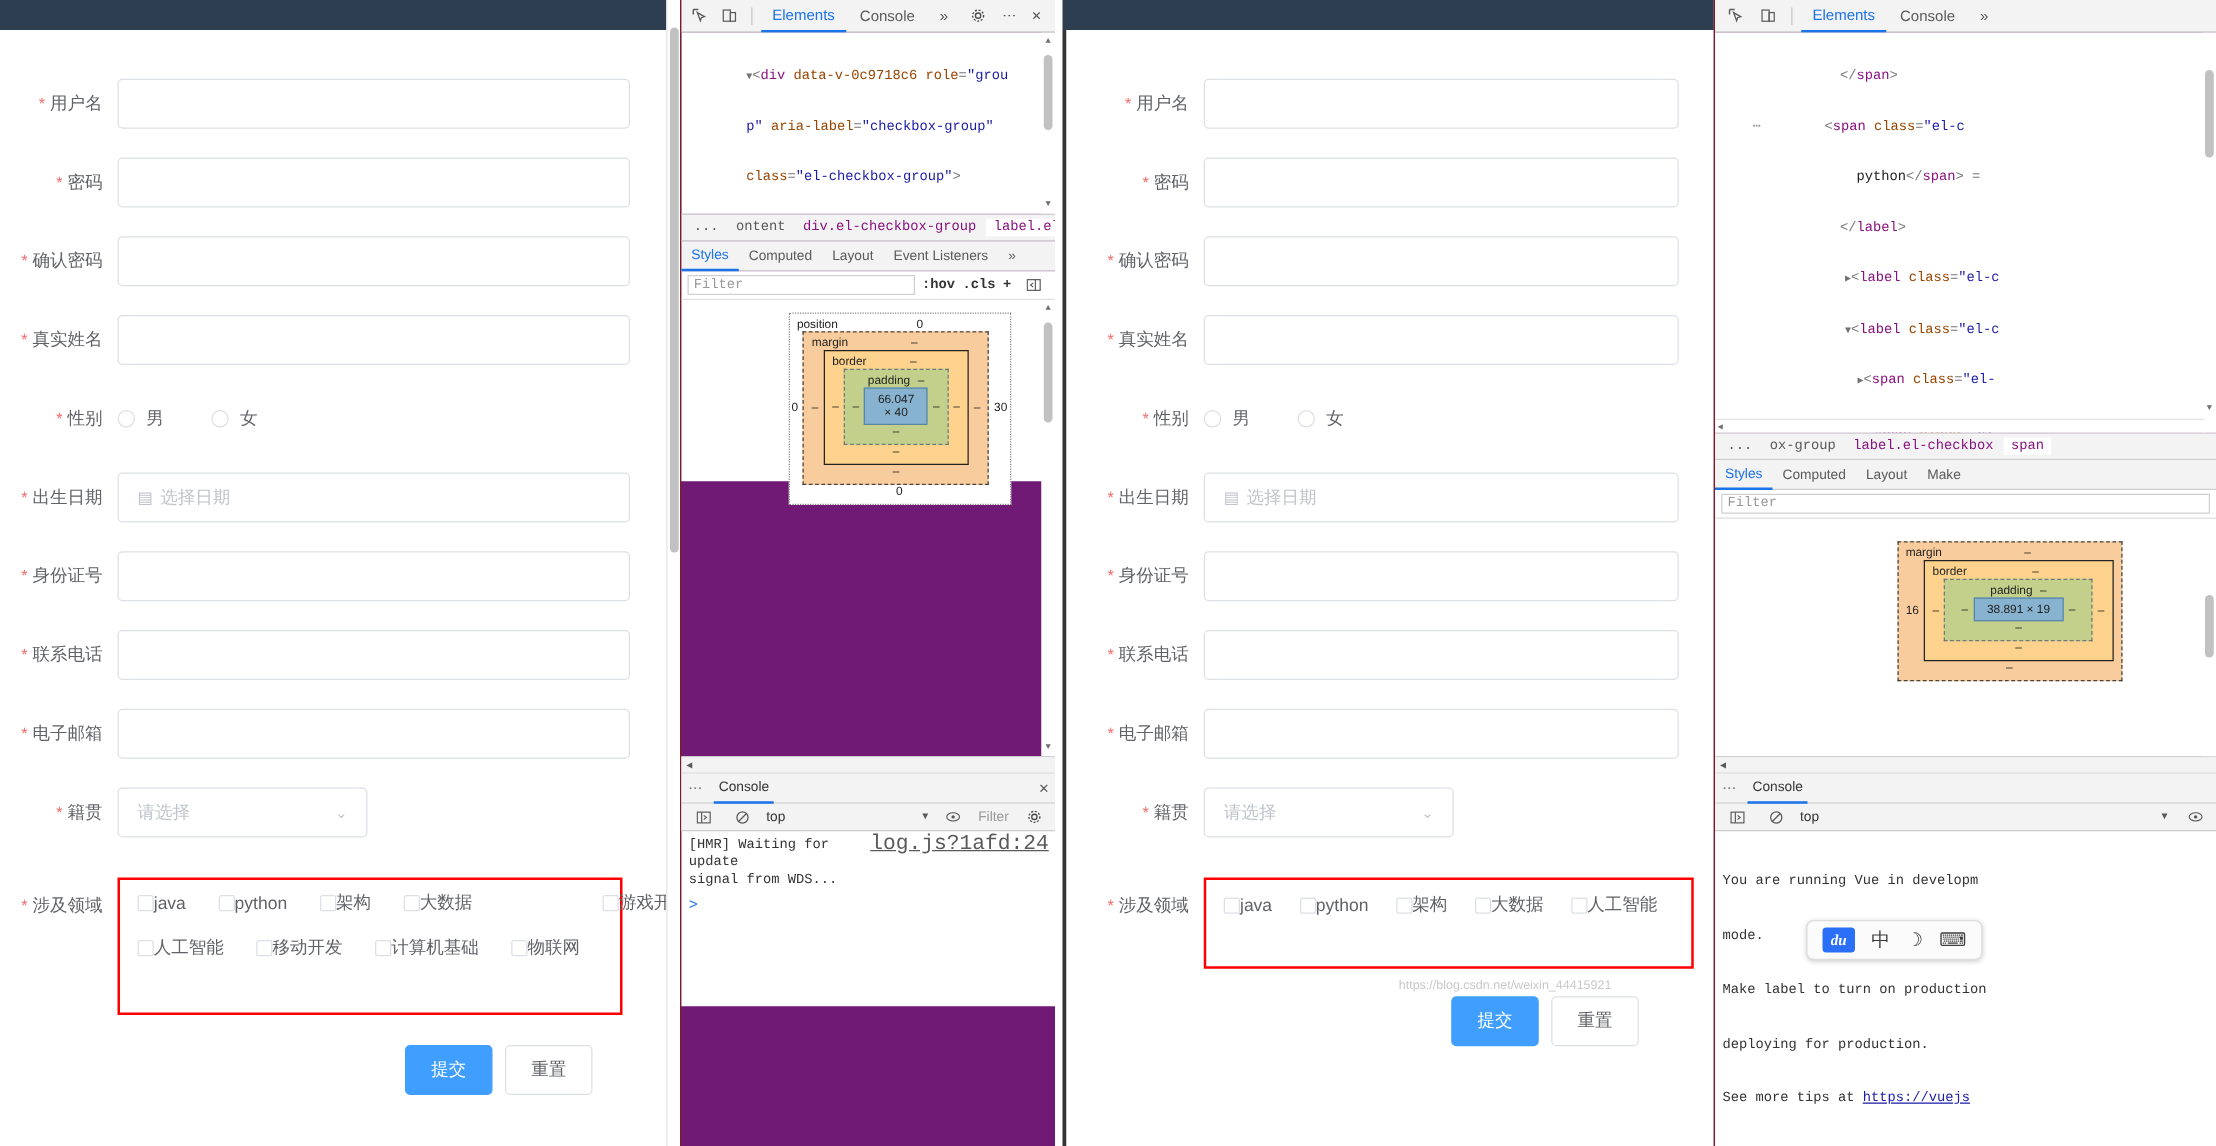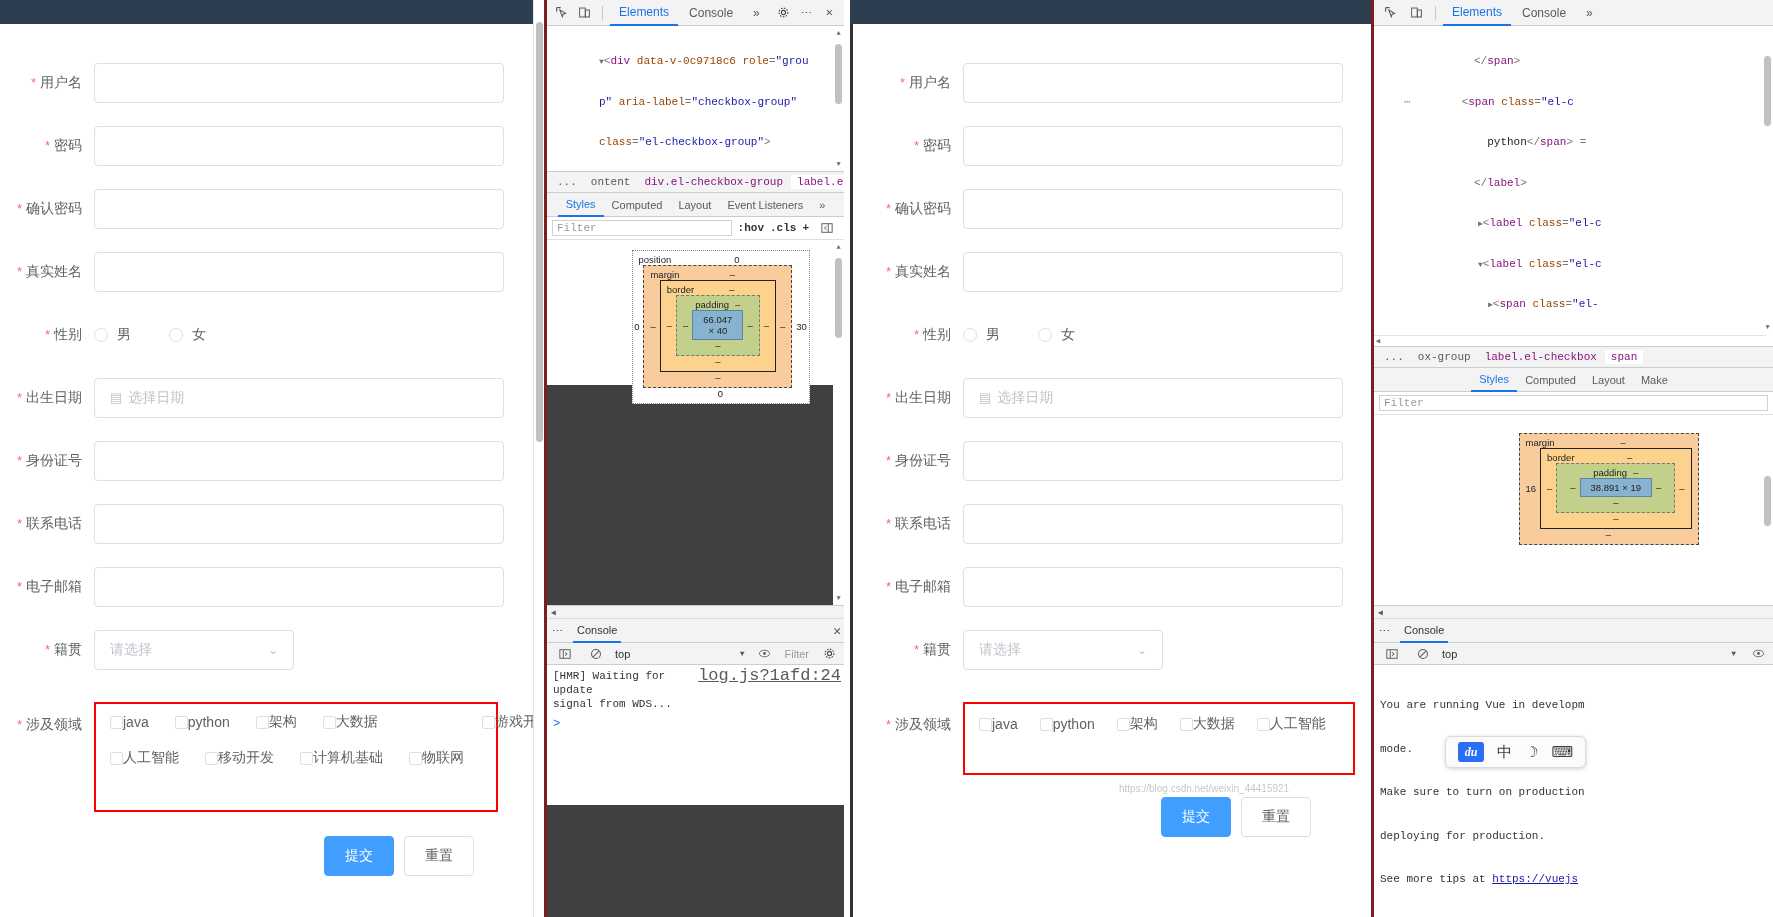--- a/index.html
+++ b/index.html
@@ -49,21 +49,21 @@
   }
   .btn-row { display:flex; justify-content:flex-end; gap:10px; }
   .btn {
     height:40px; padding:0 20px; border-radius:4px; font-size:14px;
     display:flex; align-items:center; justify-content:center; cursor:pointer;
     border:1px solid #dcdfe6; background:#fff; color:#606266;
   }
   .btn.primary { background:#409eff; border-color:#409eff; color:#fff; }
 
   
-  .devtools { position:absolute; top:0; background:#404040; border-left:3px solid #7f1d1d;
+  .devtools { position:absolute; top:0; background:#701a75; border-left:1px solid #7f1d1d;
     font-family:"Liberation Mono","DejaVu Sans Mono",monospace; overflow:hidden; }
   .dt-topbar { height:26px; background:#f3f3f3; border-bottom:1px solid #cdcdcd;
     display:flex; align-items:center; padding:0 4px; gap:2px; }
   .dt-iconbtn { width:24px; height:20px; display:flex; align-items:center; justify-content:center;
     color:#5a5a5a; font-size:12px; cursor:pointer; }
   .dt-sep { width:1px; height:14px; background:#c8c8c8; margin:0 5px; }
   .dt-tab { font-family:"Liberation Sans",sans-serif; font-size:12px; color:#5a5a5a;
     padding:0 9px; height:26px; display:flex; align-items:center; cursor:pointer; }
   .dt-tab.active { color:#1a73e8; border-bottom:2px solid #1a73e8; }
   .dt-spacer { flex:1; }
@@ -80,21 +80,21 @@
   .ellips { color:#999; letter-spacing:1px; }
 
   .dt-breadcrumb { height:22px; background:#f3f3f3; border-top:1px solid #cdcdcd;
     border-bottom:1px solid #cdcdcd; display:flex; align-items:center;
     font-size:11px; padding:0 4px; gap:2px; white-space:nowrap; overflow:hidden; }
   .bc-item { padding:1px 6px; color:#5a5a5a; }
   .bc-item.cur { background:#fff; color:#881280; }
   .bc-item.tag2 { color:#881280; }
 
   .dt-subtabs { height:24px; background:#f3f3f3; border-bottom:1px solid #cdcdcd;
-    display:flex; align-items:center; font-family:"Liberation Sans",sans-serif;justify-content:center; }
+    display:flex; align-items:center; font-family:"Liberation Sans",sans-serif; }
   .st { font-size:11px; color:#5a5a5a; padding:0 8px; height:24px;
     display:flex; align-items:center; cursor:pointer; }
   .st.active { color:#1a73e8; border-bottom:2px solid #1a73e8; }
 
   .dt-filterbar { height:23px; background:#fff; border-bottom:1px solid #e0e0e0;
     display:flex; align-items:center; padding:0 5px; gap:6px; font-size:11px; }
   .filter-in { flex:1; border:1px solid #d0d0d0; height:16px; line-height:14px;
     padding:0 4px; color:#999; font-size:11px; background:#fff; min-width:0; overflow:hidden; }
   .hov-btn { color:#333; font-weight:bold; font-size:11px; cursor:pointer; }
 
@@ -763,21 +763,21 @@
             <svg width="13" height="13" viewBox="0 0 16 16">
                 <ellipse cx="8" cy="8" rx="6.3" ry="4" fill="none" stroke="#5a5a5a" stroke-width="1.1"></ellipse>
                 <circle cx="8" cy="8" r="1.7" fill="#5a5a5a"></circle>
               </svg>
           </span>
         </span>
       </div>
       <div class="cons-msg" style="line-height:14.5px;">
         <div>You are running Vue in developm</div>
         <div>mode.</div>
-        <div>Make sure to turn on production</div>
+        <div>Make label to turn on production</div>
         <div>deploying for production.</div>
         <div>See more tips at <span class="cons-link">https://vuejs</span></div>
         <div class="cons-link">ent.html</div>
       </div>
 
     </div>
 
     <div class="scrollbar-v" style="right:0; top:470px; height:135px; border-left:none;">
       <div class="scroll-thumb" style="top:6px; height:50px;"></div>
     </div>

